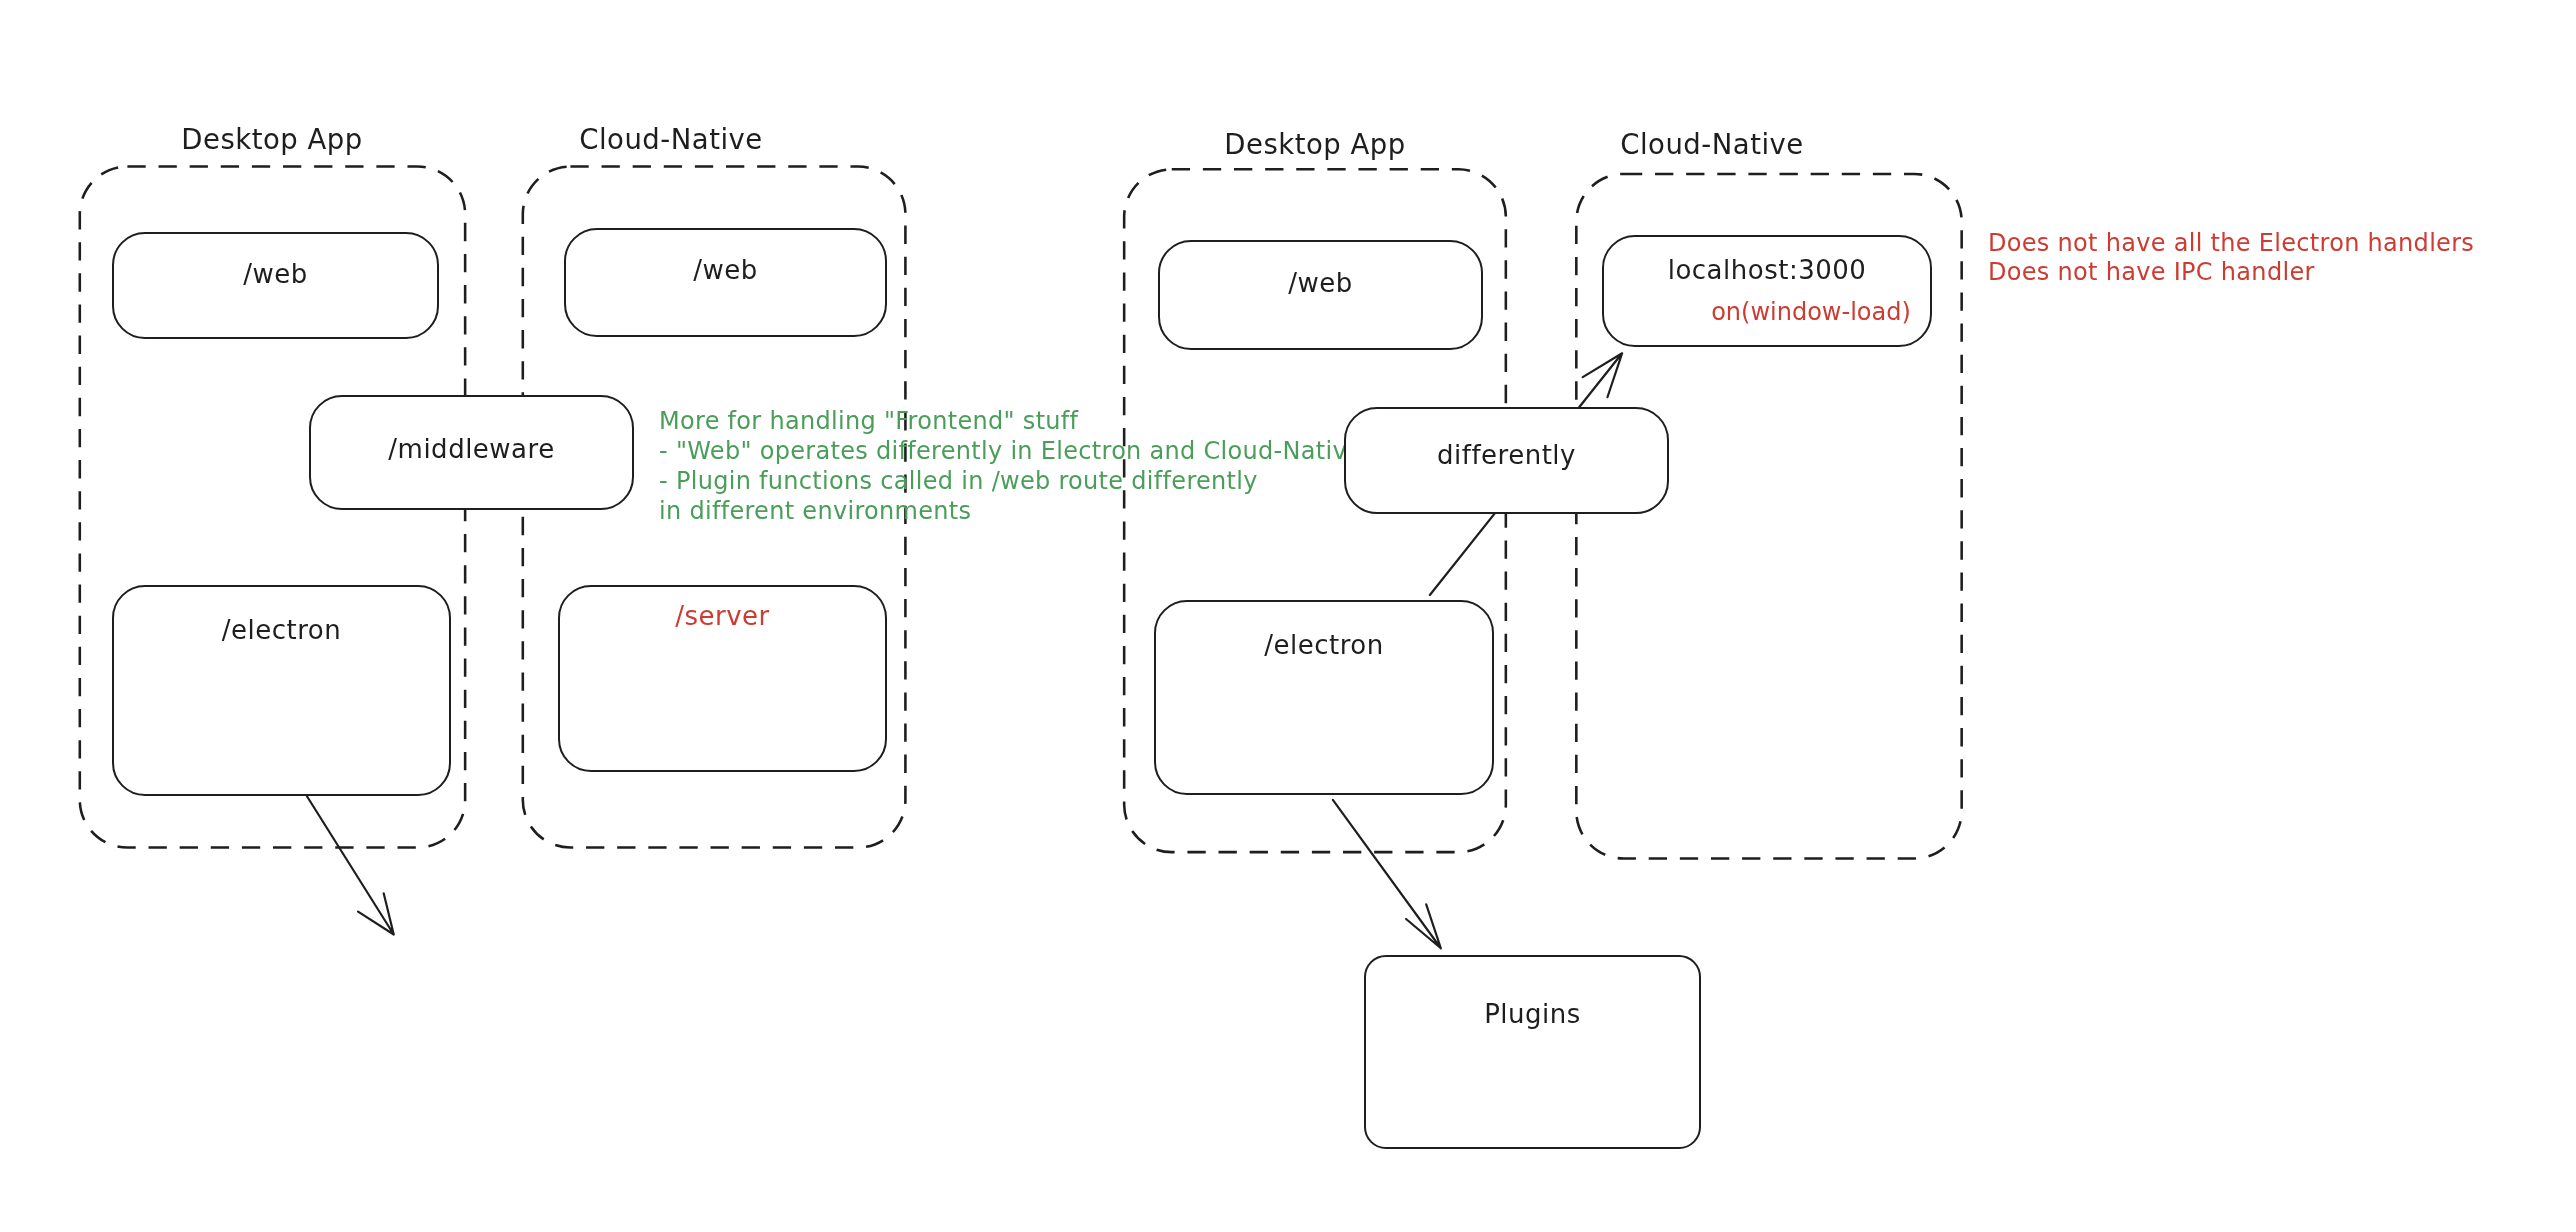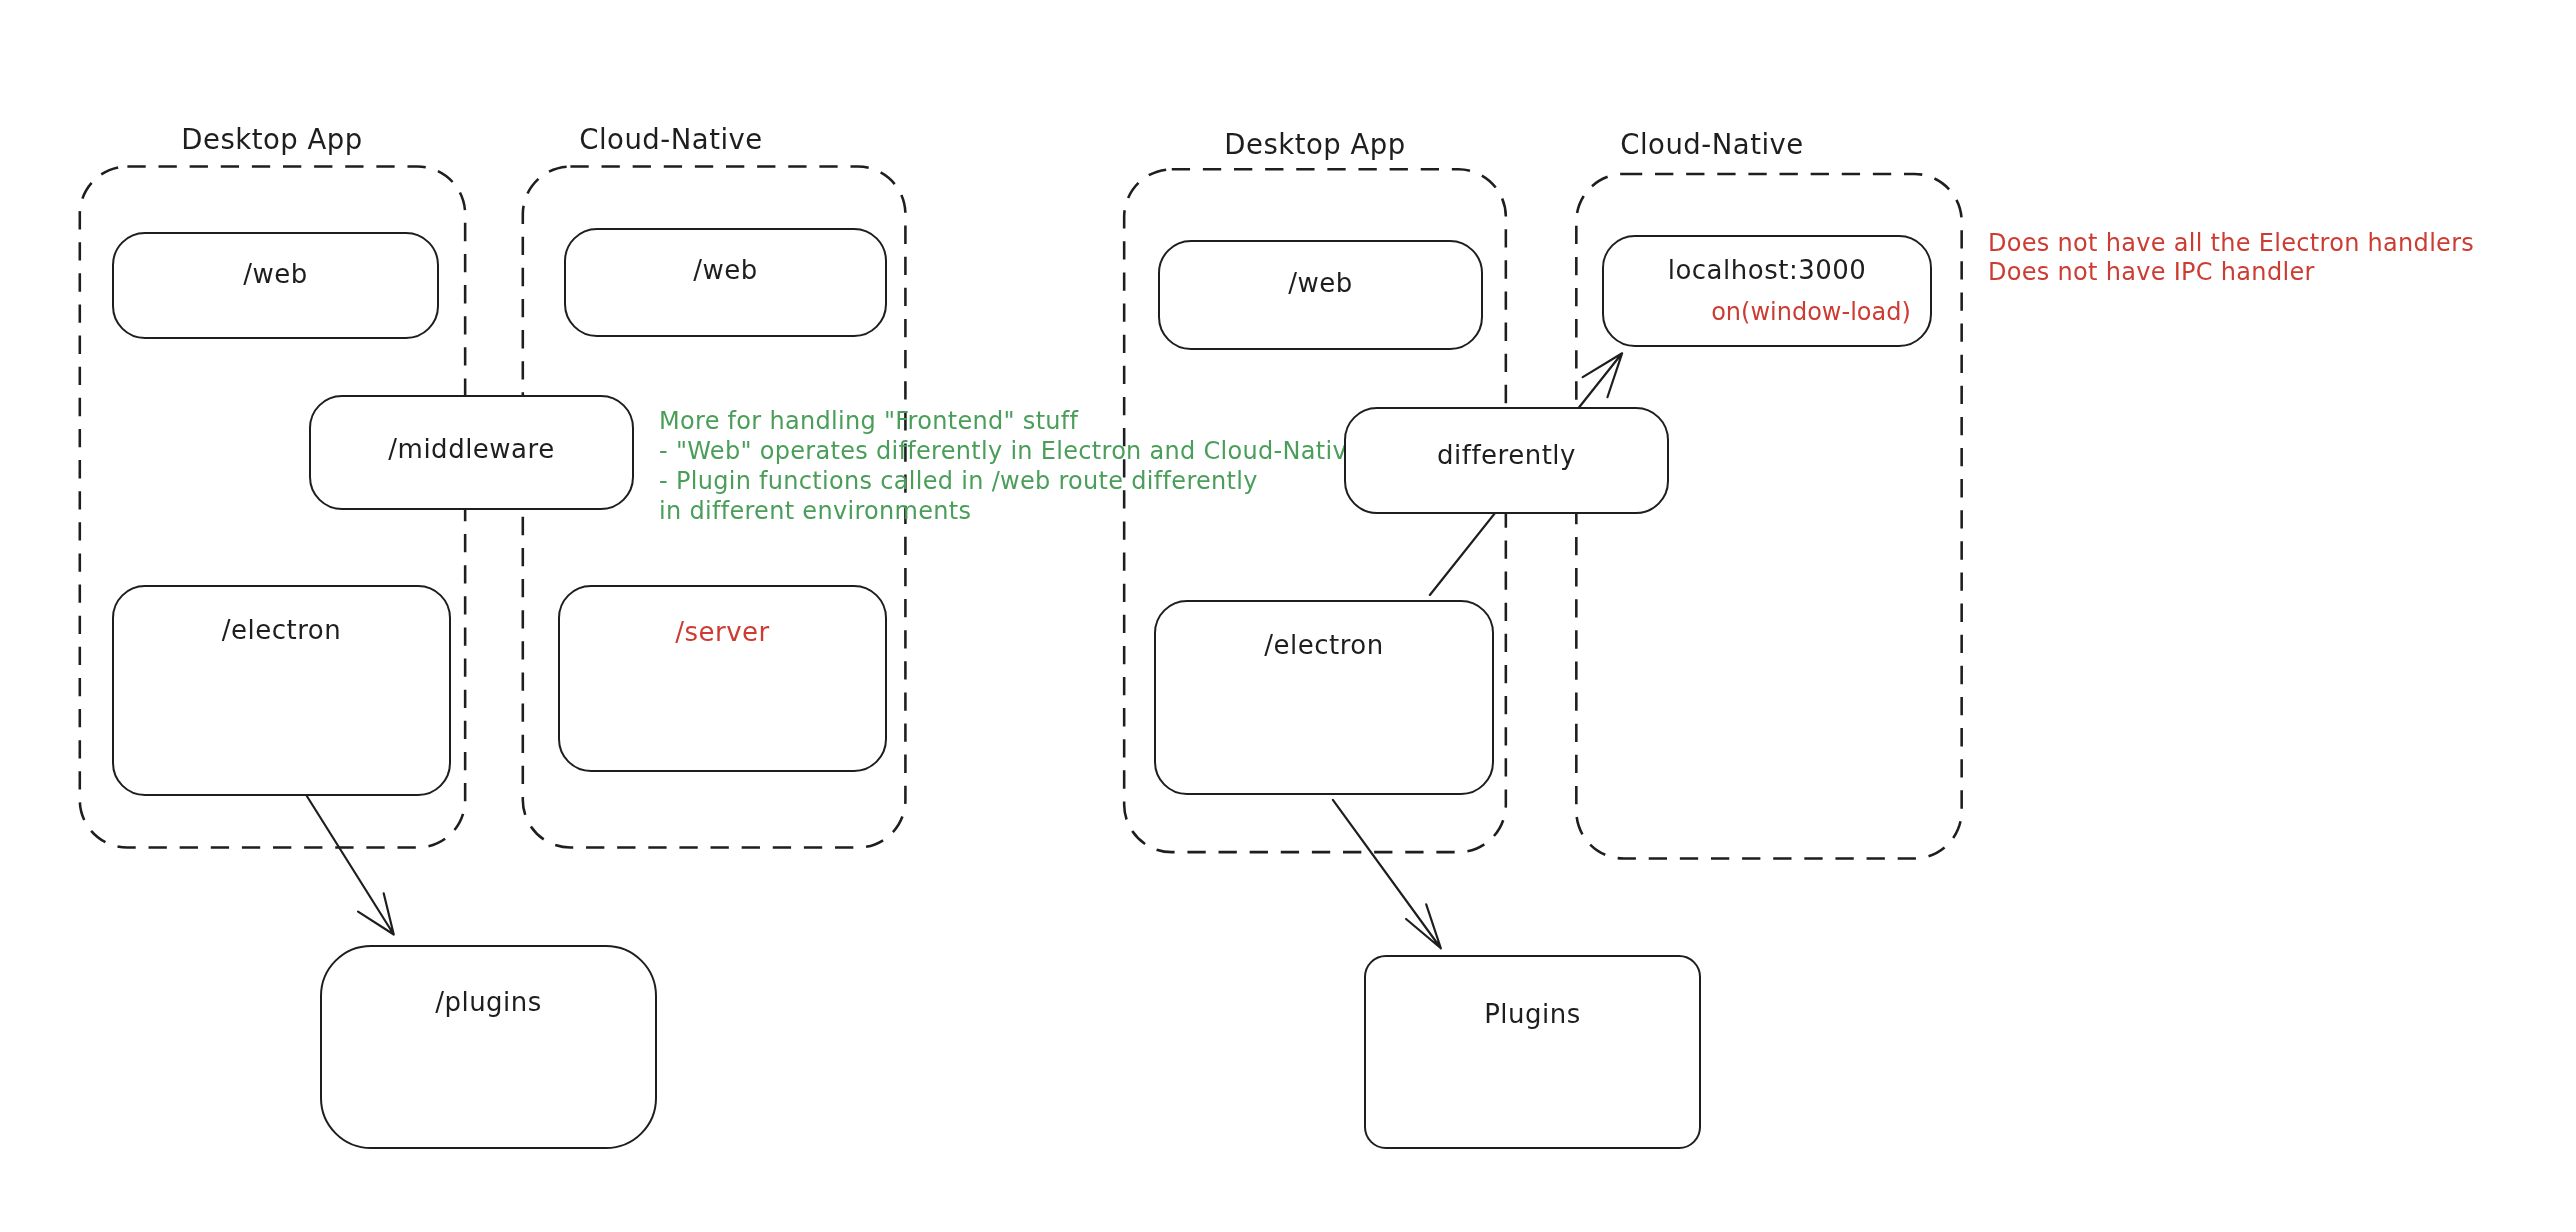--- a/index.html
+++ b/index.html
@@ -97,26 +97,23 @@
     <div>- "Web" operates differently in Electron and Cloud-Native</div>
     <div>- Plugin functions called in /web route differently</div>
     <div>in different environments</div>
   </div>
 
   <div class="node" style="left:112px;top:585px;width:339px;height:211px;">
     <span class="label" style="margin-top:27.5px;">/electron</span>
   </div>
 
   <div class="node" style="left:558px;top:585px;width:329px;height:187px;">
-    <span class="label red-text" style="margin-top:30px;">/server</span>
+    <span class="label red-text" style="margin-top:14px;">/server</span>
   </div>
 
-  <div class="node" style="left:320px;top:945px;width:337px;height:204px;border-radius:51px;">
-    <span class="label" style="margin-top:40px;">/plugins</span>
-  </div>
 
   <div class="group-label" style="left:1315px;top:128px;">Desktop App</div>
 
   <div class="group-label" style="left:1712px;top:128px;">Cloud-Native</div>
 
   <div class="node" style="left:1158px;top:240px;width:325px;height:110px;">
     <span class="label" style="margin-top:26px;">/web</span>
   </div>
 
   <div class="node" style="left:1602px;top:235px;width:330px;height:112px;">

